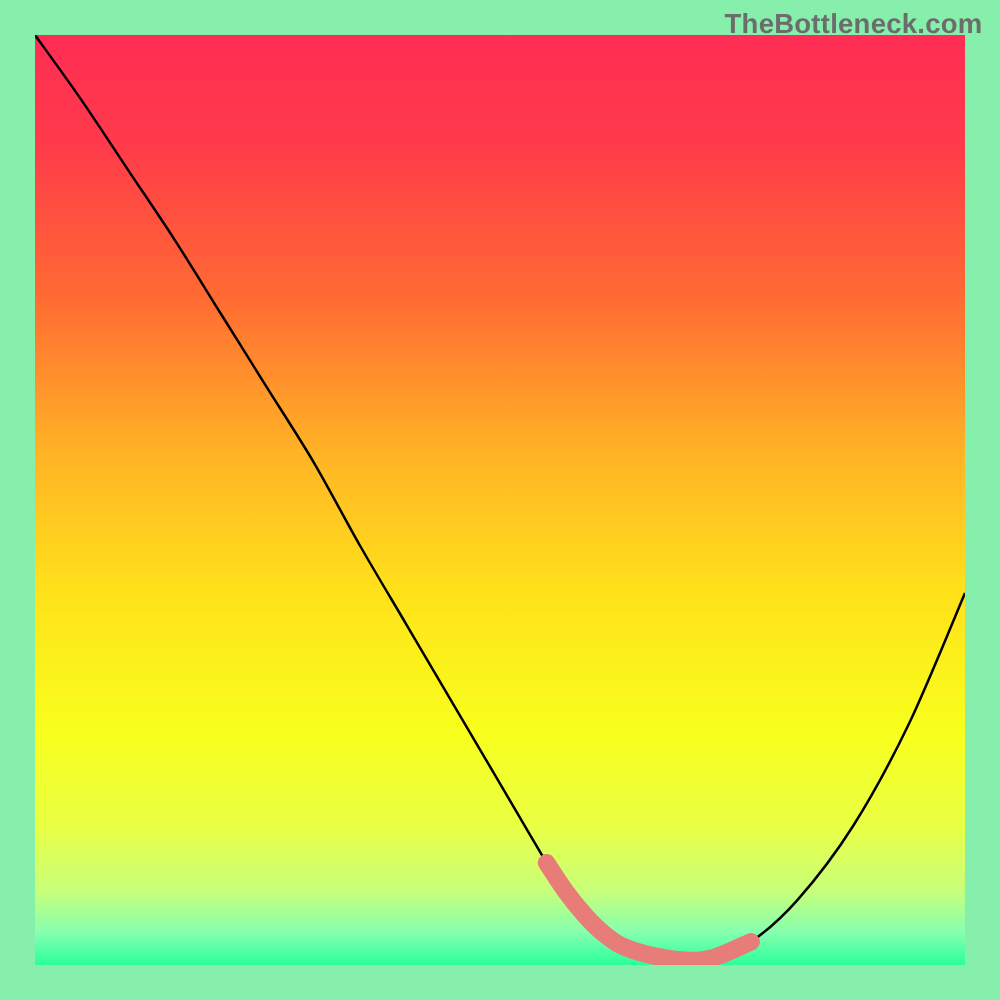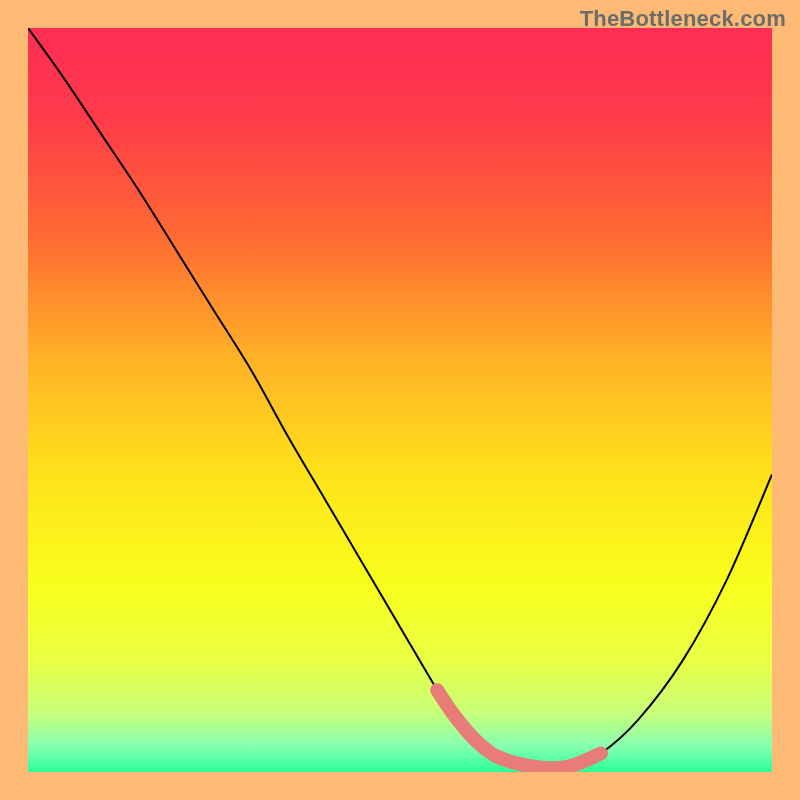--- a/index.html
+++ b/index.html
@@ -8,21 +8,21 @@
     width: 800px;
     height: 800px;
     background: #000;
     overflow: hidden;
     font-family: Arial, Helvetica, sans-serif;
   }
   .stage {
     position: relative;
     width: 800px;
     height: 800px;
-    background: #fdba74;
+    background: #86efac;
   }
   .plot-area {
     position: absolute;
     left: 28px;
     top: 28px;
     width: 744px;
     height: 744px;
     overflow: hidden;
   }
   .gradient-bg {

